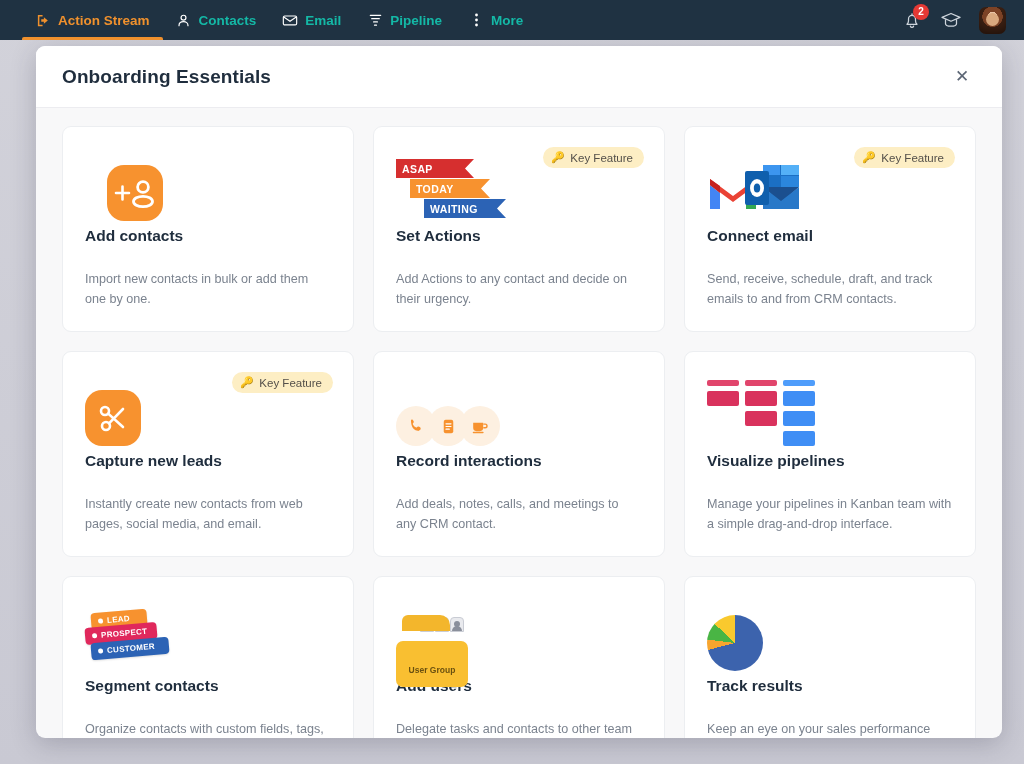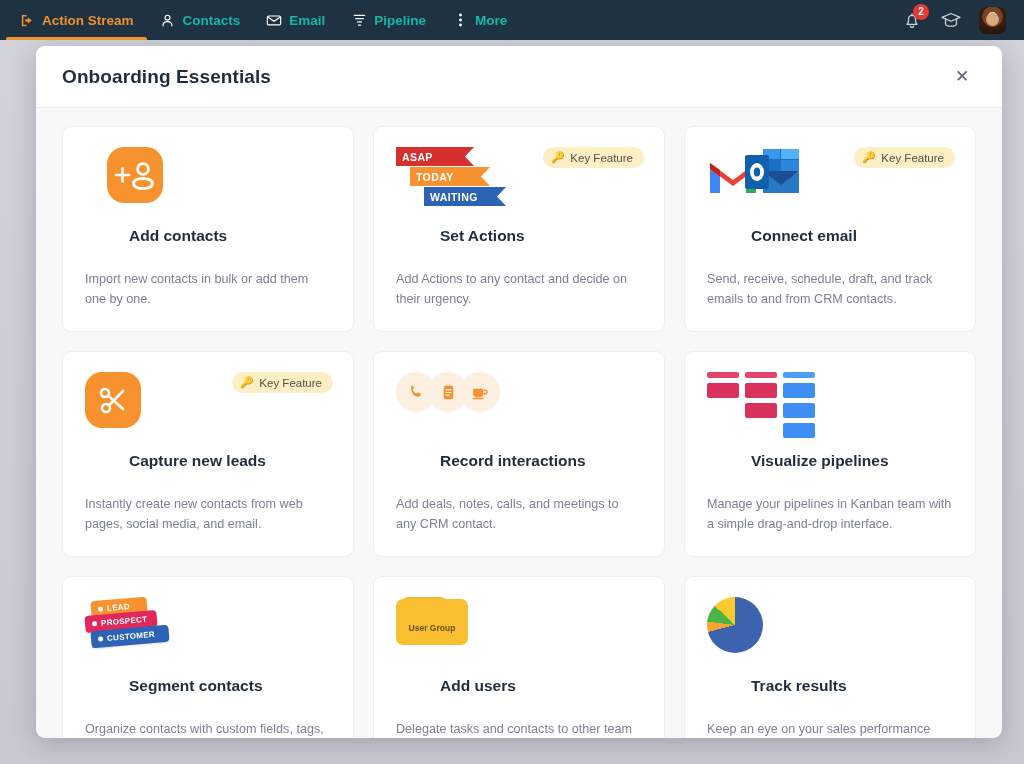--- a/index.html
+++ b/index.html
@@ -8,21 +8,21 @@
     font-family: "Liberation Sans", sans-serif;
     background: #cdcdd6;
     overflow: hidden;
   }
   .page { position: relative; width: 1024px; height: 764px; background: linear-gradient(180deg,#d2d2da 0%, #c9c9d3 100%); }
 
   
   .topnav {
     position: absolute; top: 0; left: 0; width: 1024px; height: 40px;
     background: #1f3242; display: flex; align-items: center;
-    padding: 0 14px 0 6px; z-index: 5;
+    padding: 0 14px 0 22px; z-index: 5;
   }
   .nav-items { display: flex; align-items: center; height: 40px; }
   .nav-item {
     display: flex; align-items: center; gap: 7px; height: 40px;
     padding: 0 13px; position: relative; cursor: pointer;
     color: #14b8a6; font-size: 13.5px; font-weight: bold; white-space: nowrap;
   }
   .nav-item.active { color: #f0912d; }
   .nav-item.active::after {
     content: ""; position: absolute; left: 0px; right: 0px; bottom: 0;
@@ -70,22 +70,22 @@
     display: grid; grid-template-columns: repeat(3, 1fr);
     gap: 19px 19px;
   }
 
   
   .card {
     background: #fff; border: 1px solid #eceef1; border-radius: 9px;
     padding: 20px 22px 22px 22px; position: relative; cursor: pointer;
     min-height: 185px; display: flex; flex-direction: column;
   }
-  .card-media { height: 74px; display: flex; align-items: flex-start; }
-  .card-title { font-size: 15.5px; font-weight: bold; color: #1f2d3d; margin-top: 6px; margin-left: 44px; }
+  .card-media { height: 74px; display: flex; align-items: flex-end; }
+  .card-title { font-size: 15.5px; font-weight: bold; color: #1f2d3d; margin-top: 6px; }
   .card-desc { font-size: 12.6px; line-height: 1.55; color: #7b838f; margin-top: 25px; max-width: 255px; }
 
   .key-badge {
     position: absolute; top: 20px; right: 20px;
     background: #fdeec4; color: #54504a; border-radius: 12px;
     padding: 4px 11px 4px 9px; font-size: 11.5px;
     display: flex; align-items: center; gap: 5px; white-space: nowrap;
   }
   .key-badge .k { font-size: 11px; }
 
@@ -141,21 +141,21 @@
   .tg2 { left: 0px;  top: 16px; width: 72px; background: #e0285c; }
   .tg3 { left: 6px;  top: 31px; width: 78px; background: #2c63b5; }
 
   
   .folder { position: relative; width: 72px; height: 56px; }
   .folder-tab {
     position: absolute; left: 6px; top: 0; width: 48px; height: 16px;
     background: #f3b62c; border-radius: 6px 10px 0 0;
   }
   .folder-body {
-    position: absolute; left: 0; top: 2px; width: 72px; height: 46px;
+    position: absolute; left: 0; top: 26px; width: 72px; height: 46px;
     background: #f9bf31; border-radius: 7px;
     display: flex; align-items: flex-end; justify-content: center; padding-bottom: 12px;
   }
   .folder-label { font-size: 8.5px; color: #6b5110; font-weight: bold; }
   .folder-people { position: absolute; left: 24px; top: 2px; display: flex; gap: 1px; z-index: 0; }
   .fperson {
     width: 14px; height: 15px; border-radius: 4px 4px 0 0; background: #e9eaee;
     border: 1px solid #c9ccd4; position: relative; overflow: hidden;
   }
   .fperson::after {

